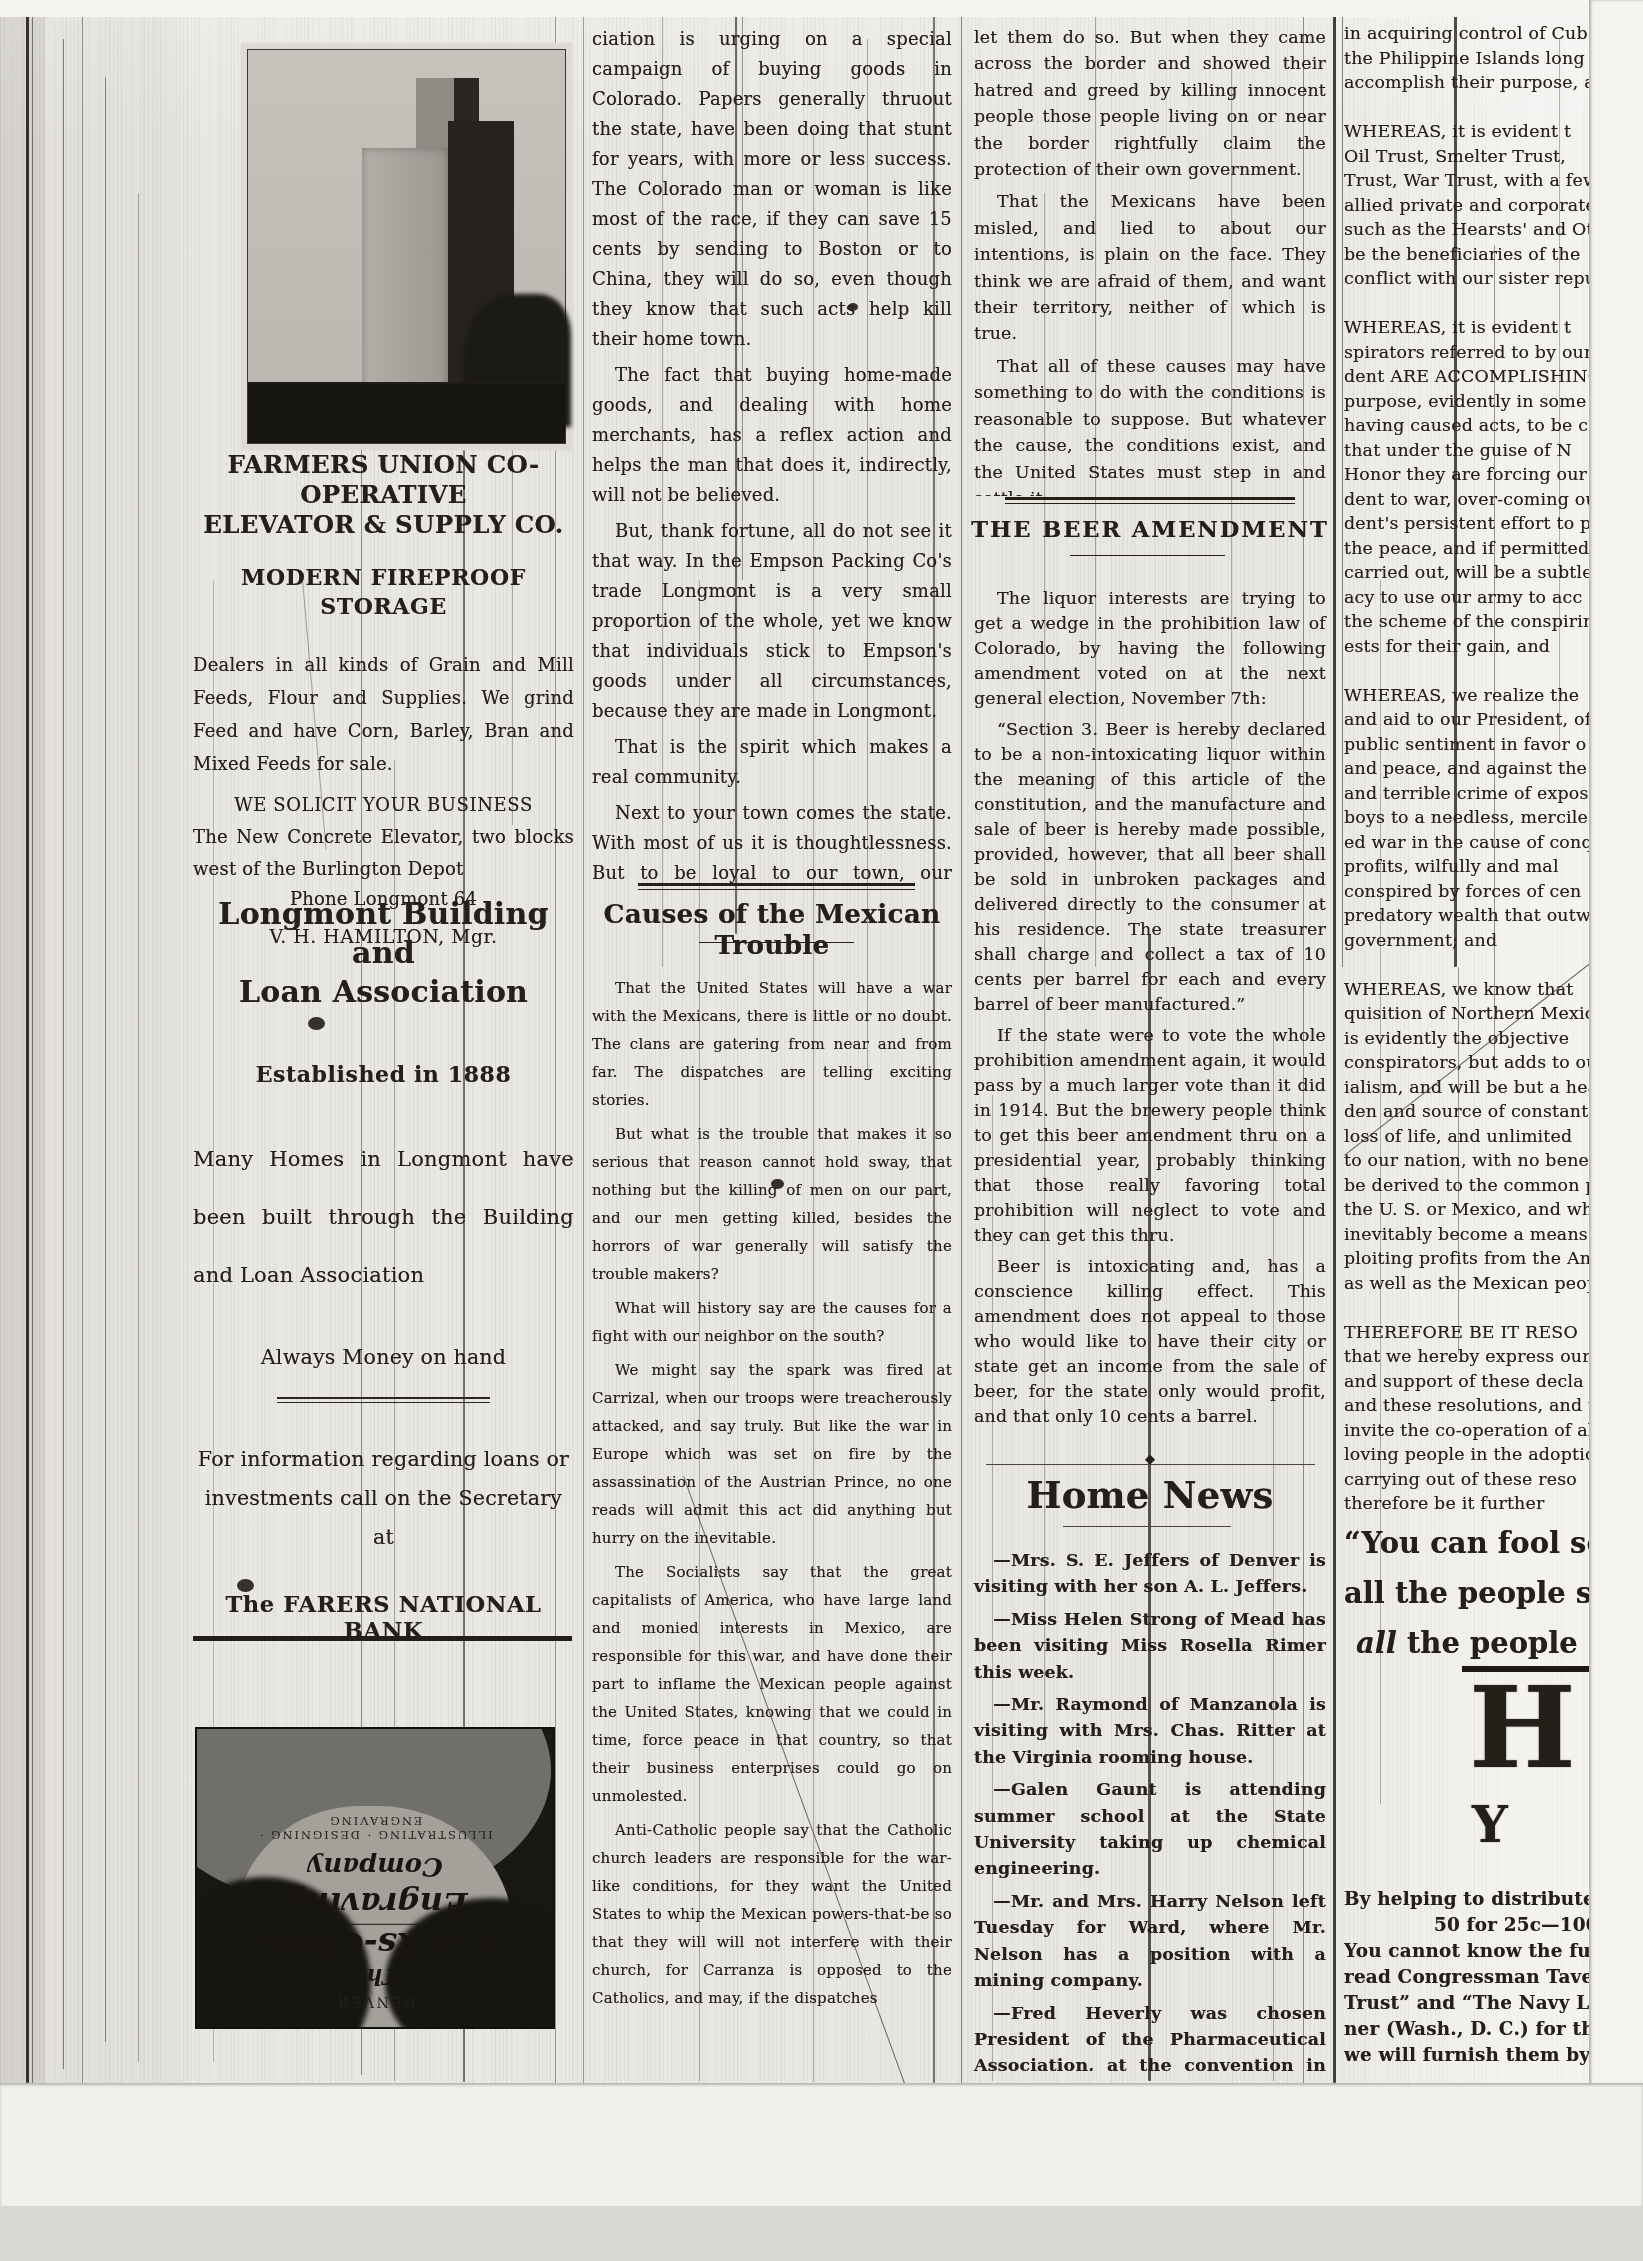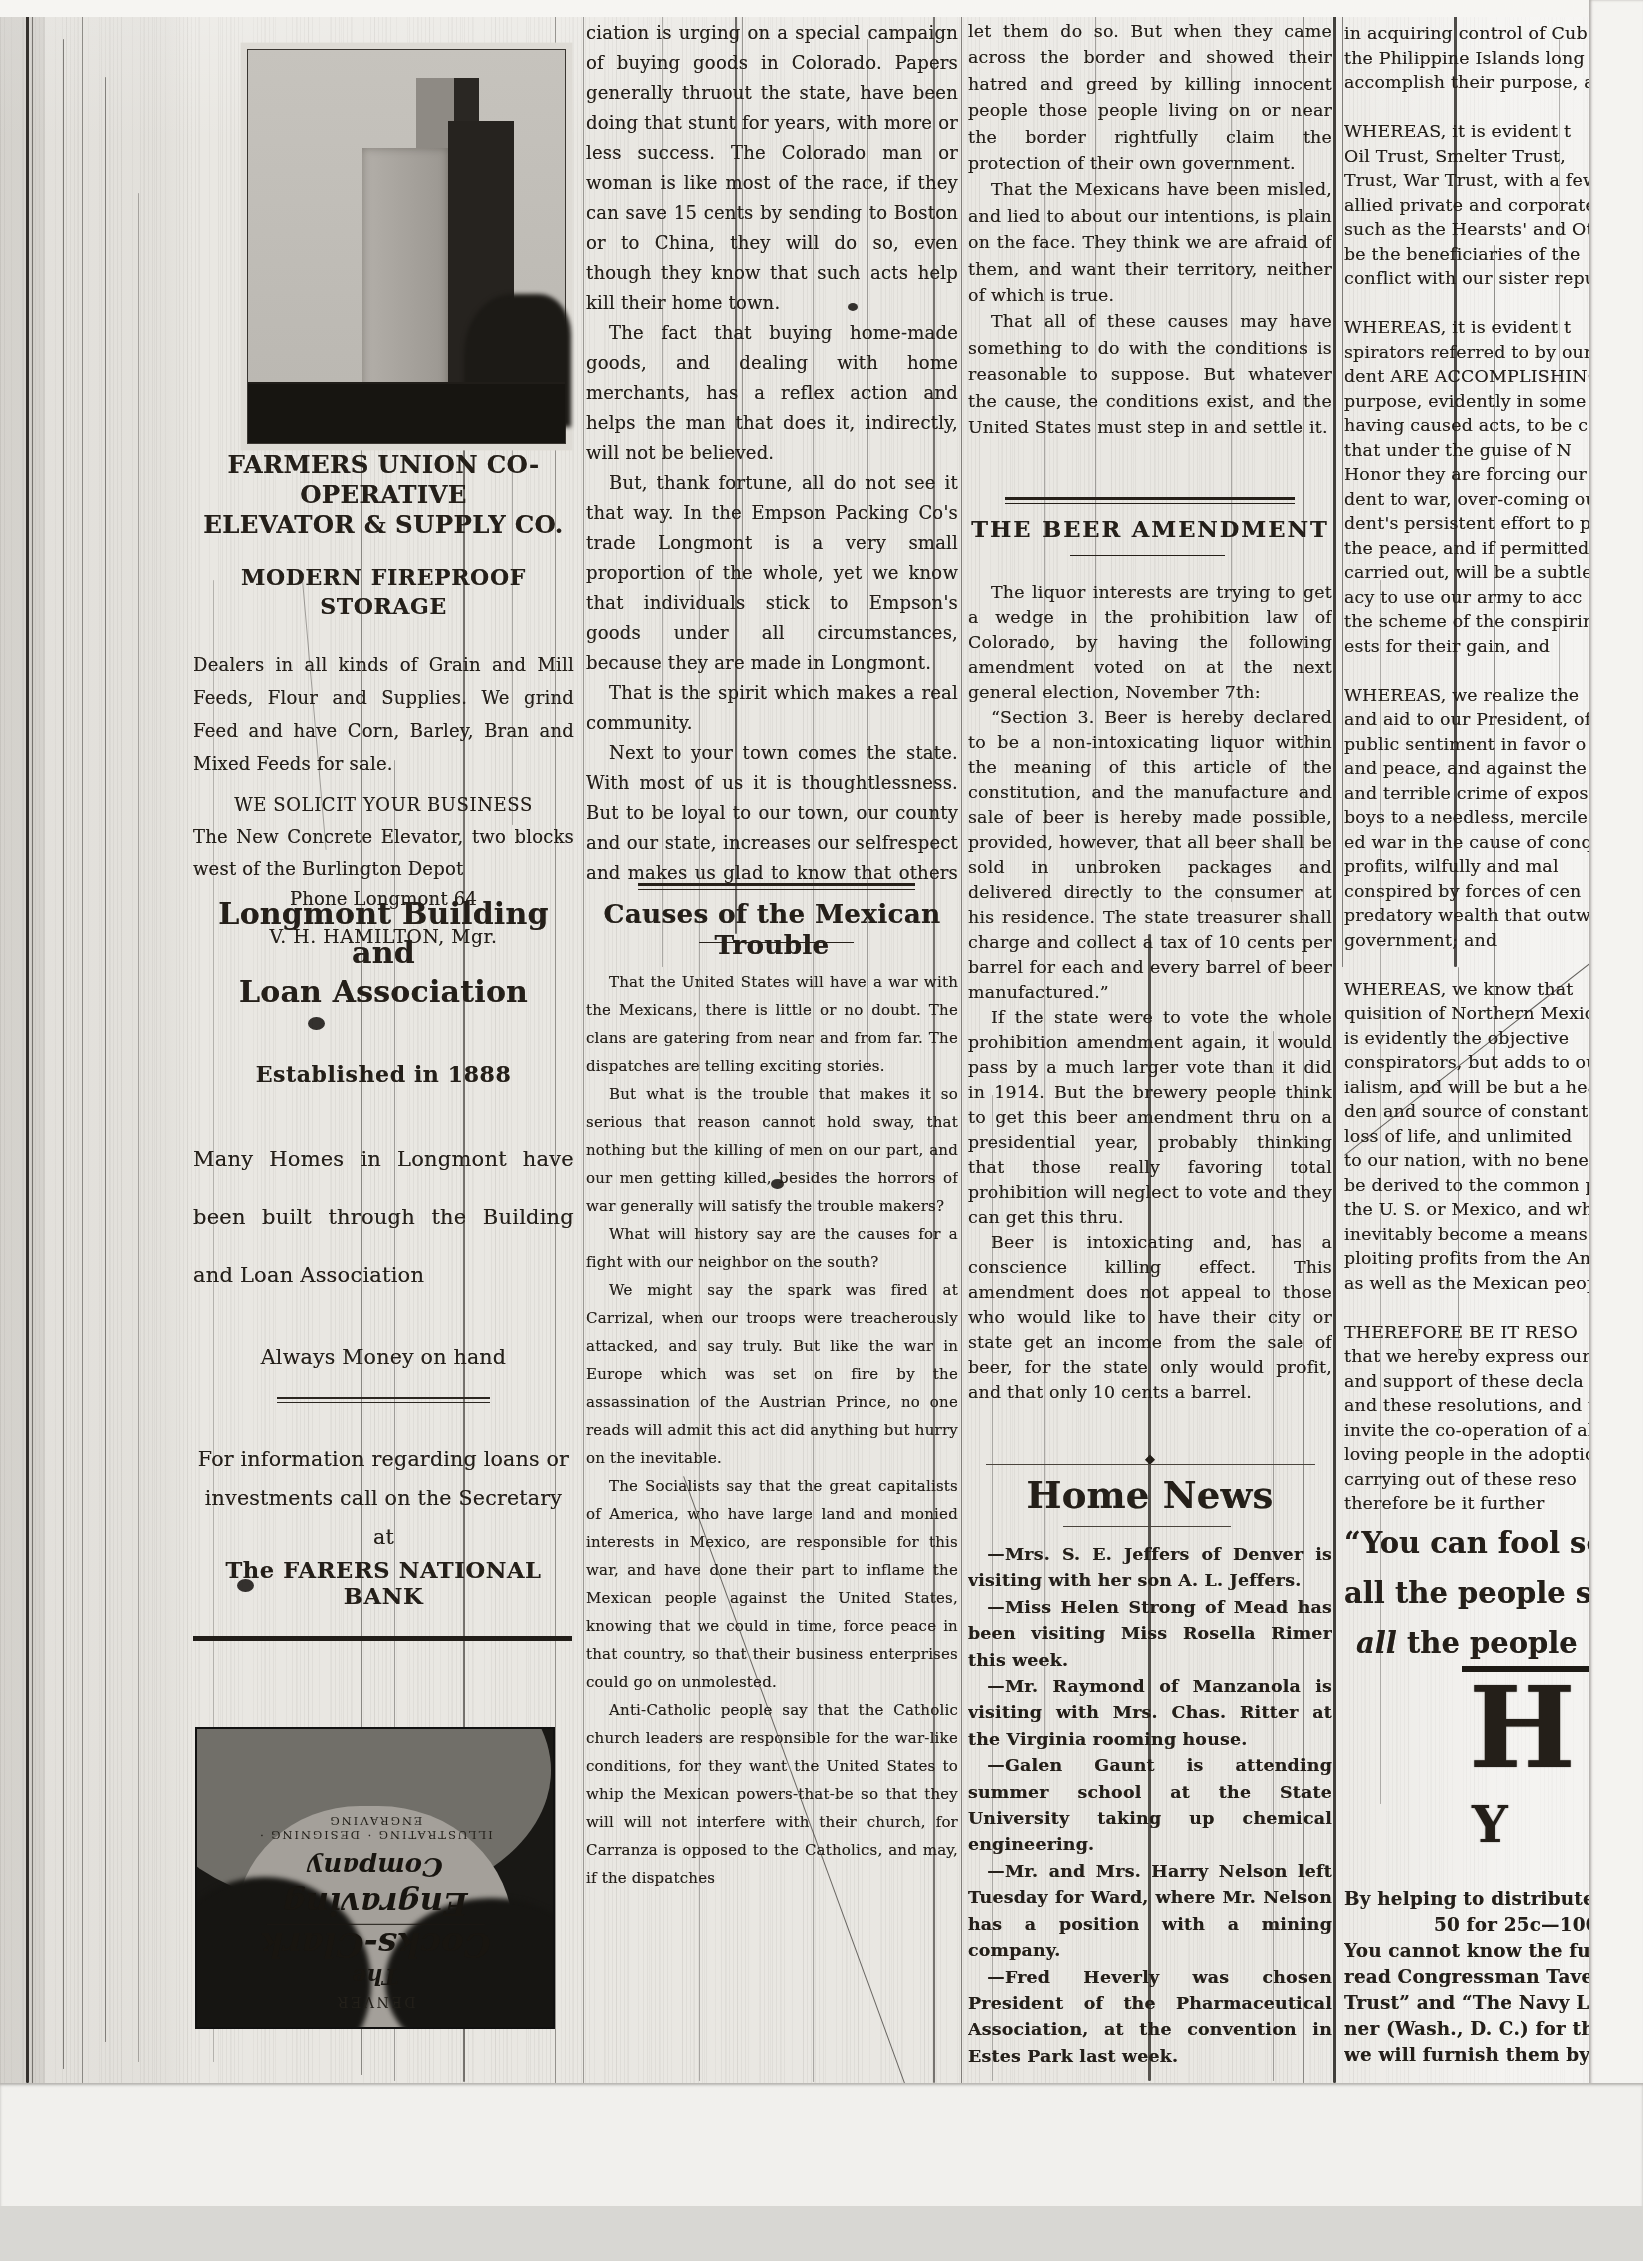--- a/index.html
+++ b/index.html
@@ -20,21 +20,21 @@
   #content{position:absolute;inset:0;z-index:3;}
   
   .band{position:absolute;z-index:4;}
   .band-top{left:0;top:0;width:1643px;height:17px;background:#f6f5f2;}
   .band-right{left:1589px;top:0;width:54px;height:2261px;background:#f4f3f0;box-shadow:inset 1.9px 0 2.6px rgba(90,85,80,.45);}
   .band-bottom1{left:0;top:2083px;width:1643px;height:124px;background:#f1f0ed;box-shadow:inset 0 1.9px 2.6px rgba(90,85,80,.4);}
   .band-bottom2{left:0;top:2206px;width:1643px;height:55px;background:#d8d7d3;}
 
   section{position:absolute;}
   .txt{letter-spacing:0.2px;text-shadow:0 0 0.6px rgba(35,28,22,.55);}
-  p{margin:0;}
+  p{margin:6px;}
   .para{text-indent:23px;text-align:justify;}
   .nofirst .para:first-of-type{text-indent:0;}
 
   
   .photo{left:247px;top:49px;width:317px;height:393px;background:#cdcac4;border:1.9px solid #3a3631;box-shadow:0 0 0 6.4px #dedbd5;}
   .photo>div{position:absolute;}
   .ph-sky{inset:0;background:linear-gradient(180deg,#c6c3bd,#b9b6b0);}
   .ph-front{left:36%;top:25%;width:27%;height:66%;background:linear-gradient(90deg,#b3afa9,#9b9791);box-shadow:inset 0 0 9px rgba(40,36,30,.35);}
   .ph-side{left:63%;top:18%;width:21%;height:73%;background:#26231f;}
   .ph-cupola{left:53%;top:7%;width:20%;height:19%;background:#8e8a84;}
@@ -52,21 +52,21 @@
   .ad1-phone{margin-top:2.6px;font-size:18px;}
   .ad1-mgr{margin-top:17px;font-size:18.7px;letter-spacing:0.6px;}
 
   .ad2{left:193px;top:894px;width:381px;text-align:center;}
   .ad2-title{font-size:30px;font-weight:bold;line-height:39px;}
   .ad2-est{margin-top:50px;font-size:22px;font-weight:bold;letter-spacing:0.6px;}
   .ad2-body{margin-top:43px;font-size:21px;line-height:58px;text-align:justify;text-indent:0;}
   .ad2-money{margin-top:41px;font-size:20.6px;}
   .ad2-div{margin:28px auto 0;width:213px;border-top:2.6px solid #2b2620;border-bottom:1.3px solid #2b2620;height:3.2px;}
   .ad2-info{margin-top:37px;font-size:20.6px;line-height:39px;}
-  .ad2-bank{font-size:22.6px;font-weight:bold;letter-spacing:0.6px;}
+  .ad2-bank{margin-top:34px;font-size:22.6px;font-weight:bold;letter-spacing:0.6px;}
   .ad2-rule{left:193px;top:1636px;width:379px;height:5.2px;background:#221e19;position:absolute;}
 
   .engraving{left:195px;top:1727px;width:356px;height:298px;background:#191815;border:2.6px solid #111;overflow:hidden;}
   .eng-blob{position:absolute;background:#8f8c86;}
   .eng-b1{left:-58px;top:-97px;width:412px;height:277px;border-radius:50%;opacity:.75;}
   .eng-b2{left:39px;top:77px;width:277px;height:258px;border-radius:48% 52% 55% 45%;background:#a4a09a;}
   .eng-dark1{position:absolute;left:-39px;top:148px;width:213px;height:213px;background:#161512;border-radius:50%;filter:blur(2.6px);}
   .eng-dark2{position:absolute;right:-45px;bottom:-39px;width:213px;height:168px;background:#161512;border-radius:50%;filter:blur(2.6px);}
   .eng-rot{position:absolute;inset:11.6px;transform:rotate(180deg);text-align:center;color:#181510;}
   .eng-city{font-size:14px;letter-spacing:2.6px;margin-top:6.4px;color:#23201a;}

